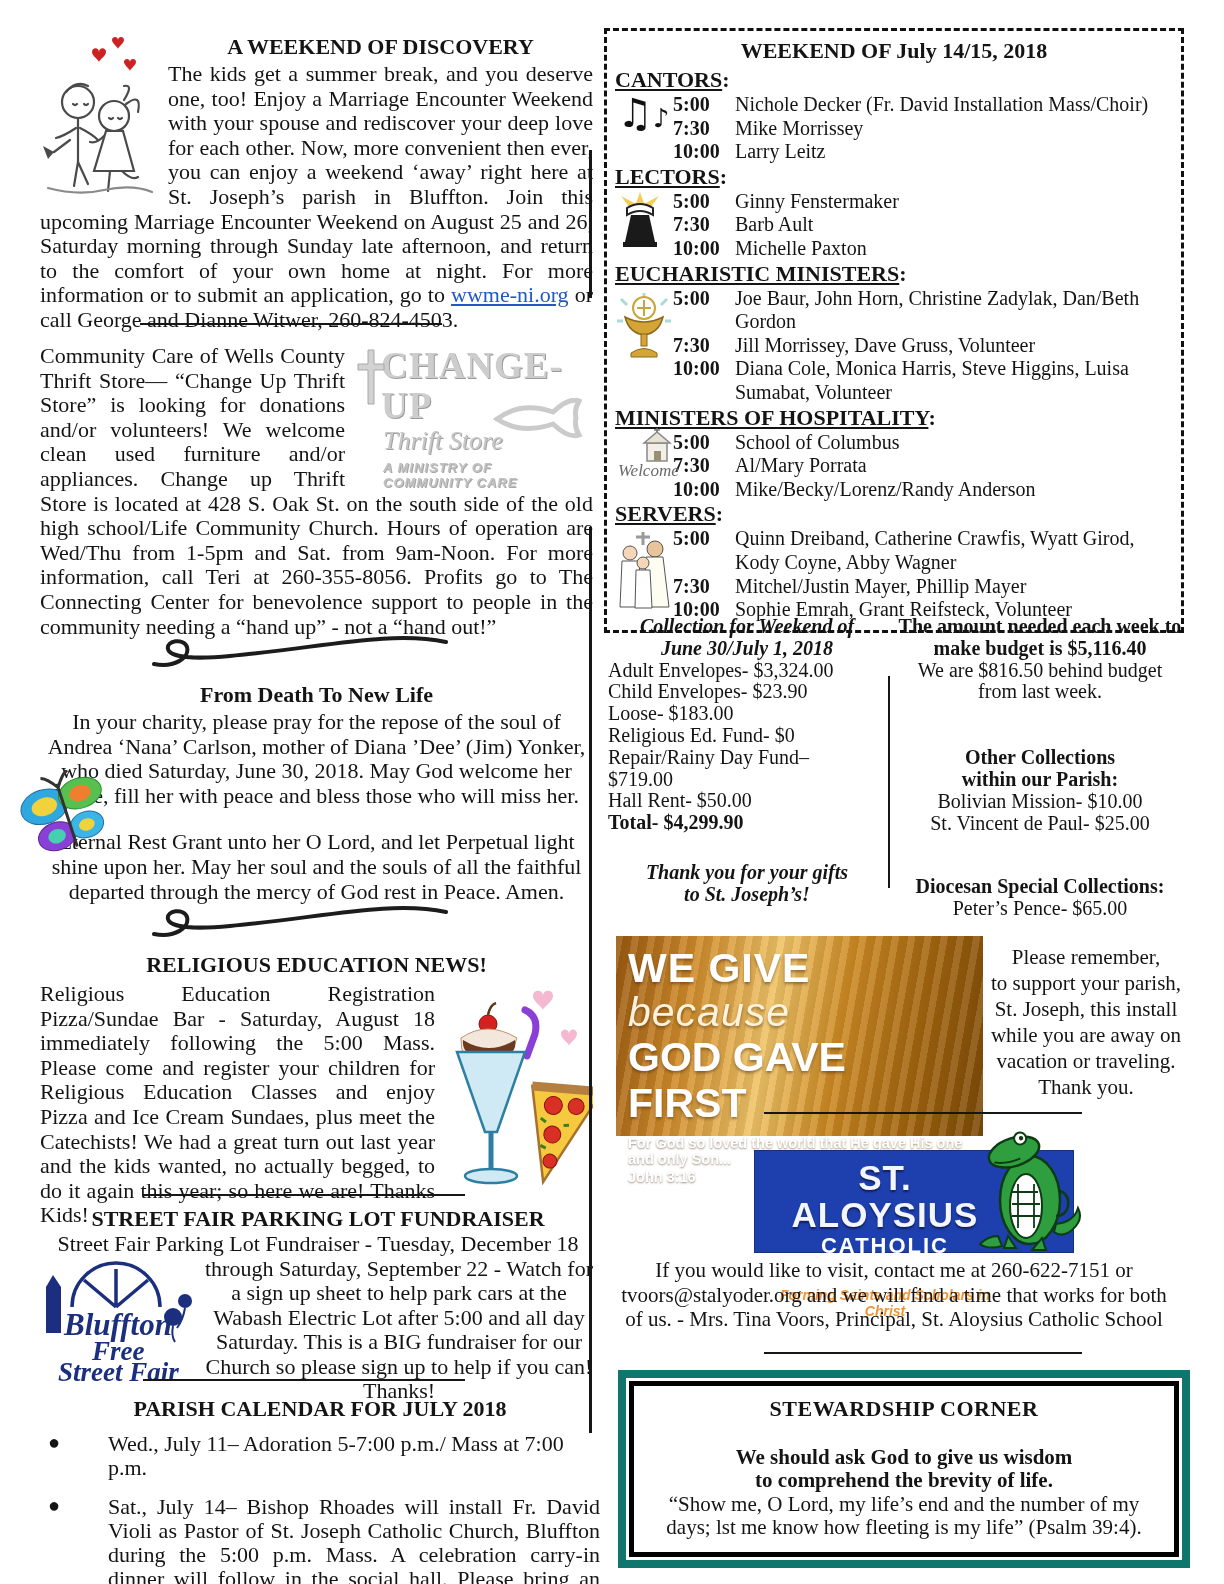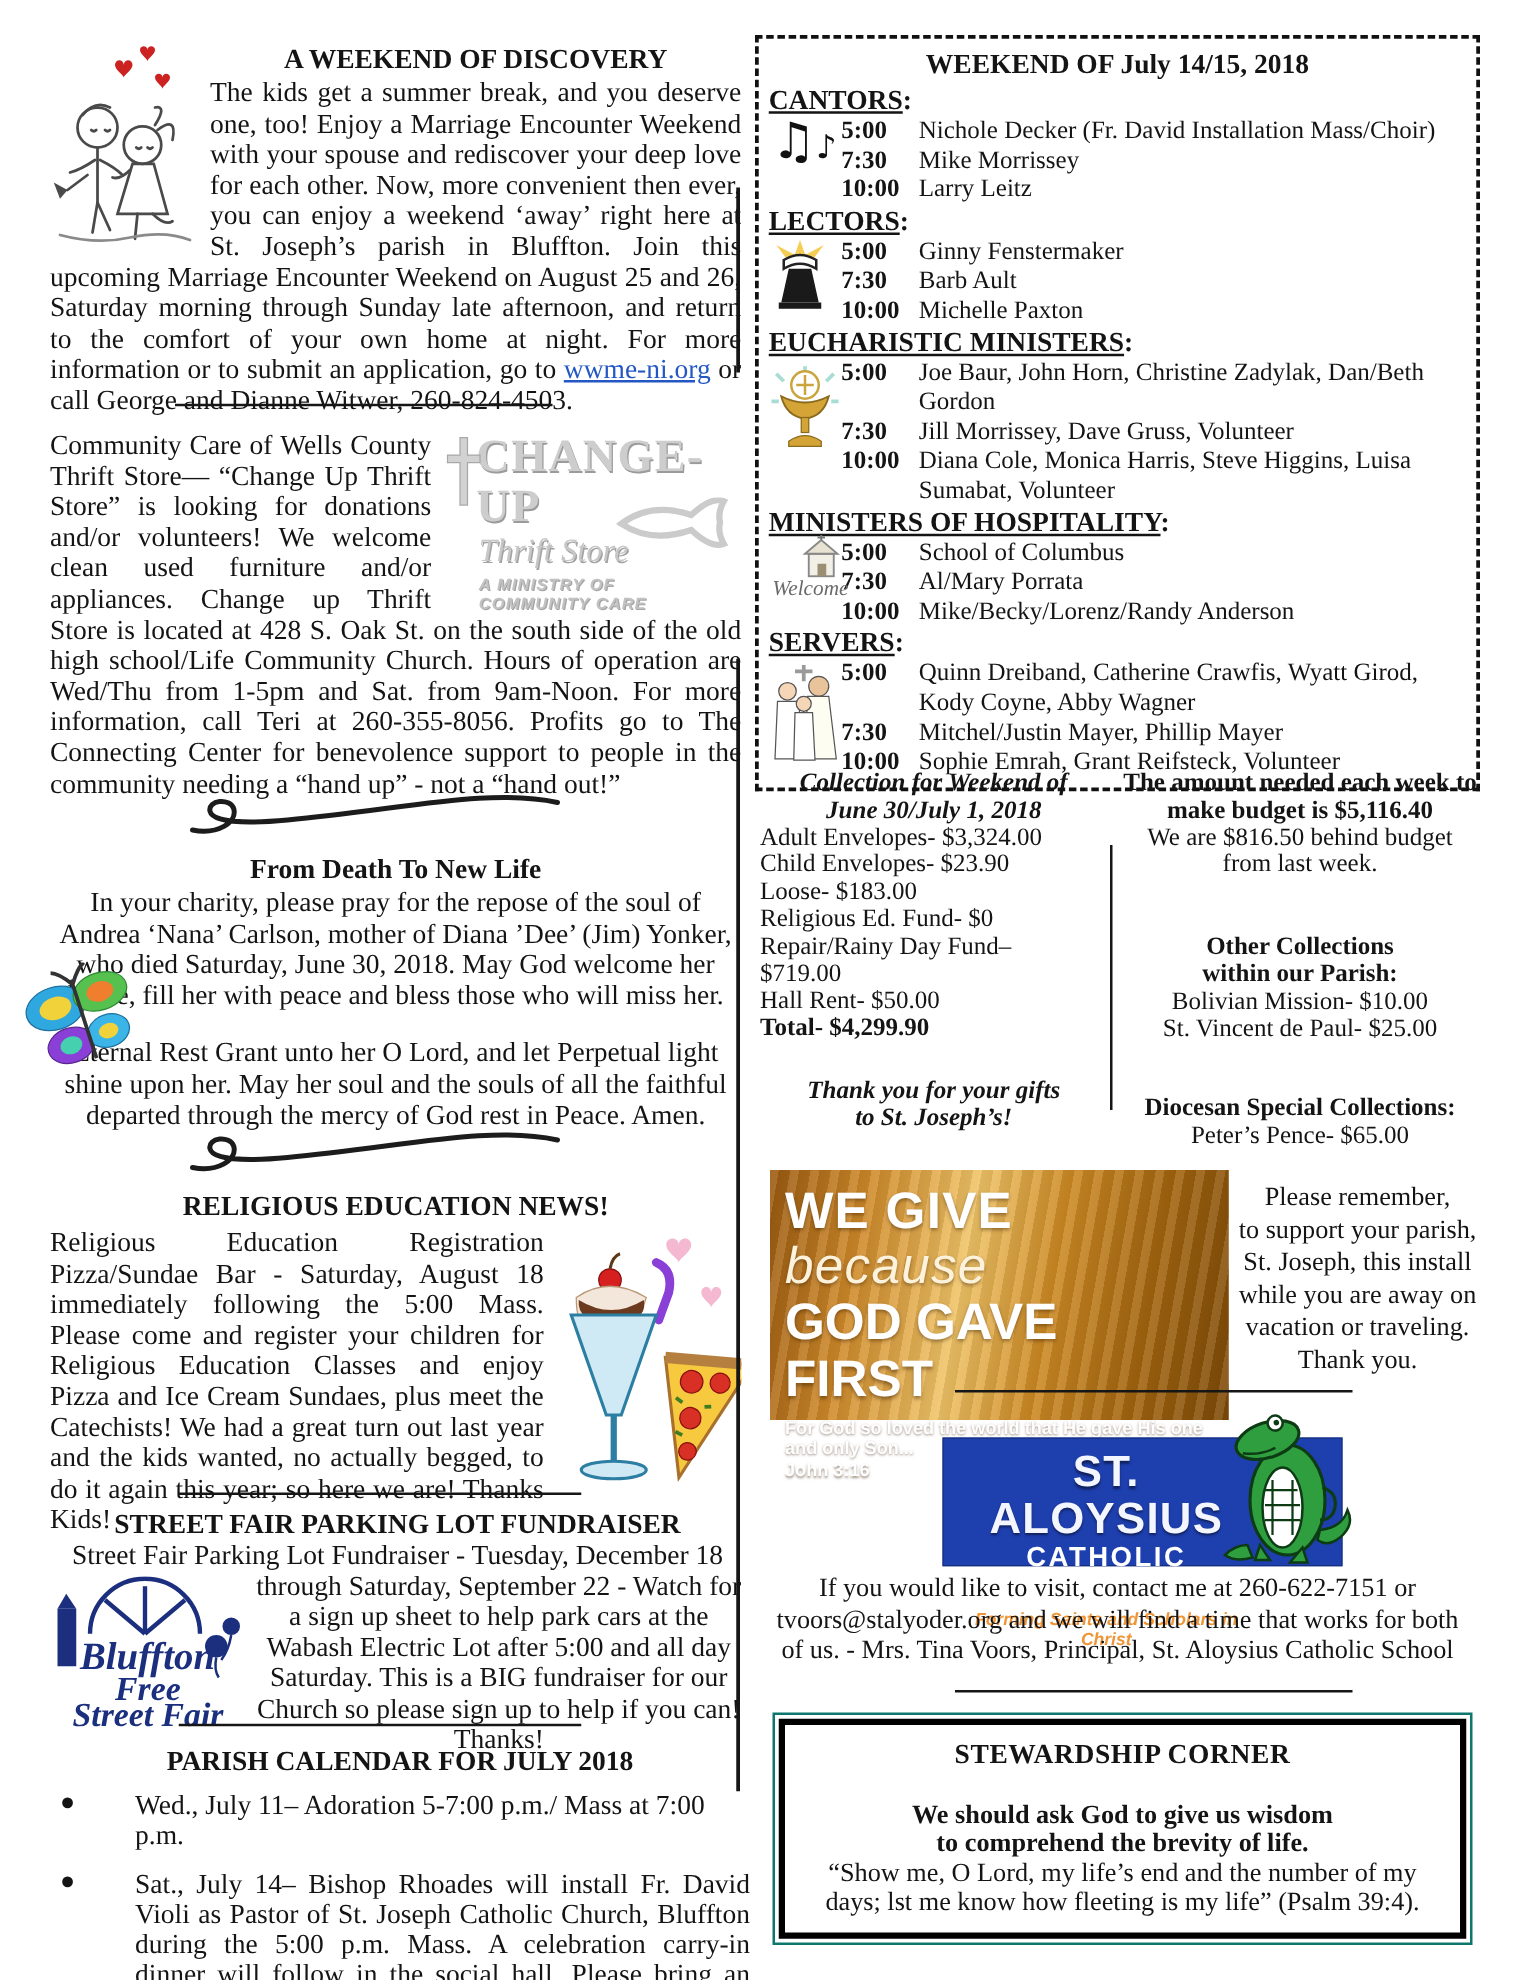--- a/index.html
+++ b/index.html
@@ -65,21 +65,21 @@
   #schoolLogo{background:#1e3fae;border:1px solid #16307f;box-sizing:border-box;
       padding:8px 70px 6px 12px;text-align:center;}
   .sa1{font-family:"Liberation Sans",sans-serif;font-weight:bold;font-size:35px;line-height:37px;
        color:#f4f6ff;letter-spacing:1px;text-shadow:0 2px 2px #10205c;}
   .sa2{font-family:"Liberation Sans",sans-serif;font-weight:bold;font-size:22px;line-height:26px;
        color:#fff;letter-spacing:2px;}
   .sa3{font-family:"Liberation Sans",sans-serif;font-weight:bold;font-style:italic;font-size:14px;
        color:#f09537;margin-top:2px;}
   #schoolText{font-size:21px;line-height:24.5px;text-align:center;}
   
-  #stew{border:2px solid #0f766e;padding:3px;}
+  #stew{border:8px solid #0f766e;padding:3px;}
   #stew .inner{border:5px solid #000;padding:10px 14px 14px;text-align:center;}
   .stew-title{font-weight:bold;font-size:22px;letter-spacing:.5px;margin-bottom:24px;}
   .stew-b{font-weight:bold;font-size:21px;line-height:23px;}
   .stew-q{font-size:21px;line-height:22.5px;margin-top:1px;}
   .music-glyph{font-family:"DejaVu Sans",sans-serif;font-size:40px;line-height:40px;color:#111;}
   .music-glyph .small{font-size:26px;}
 </style>
 </head>
 <body>
 

